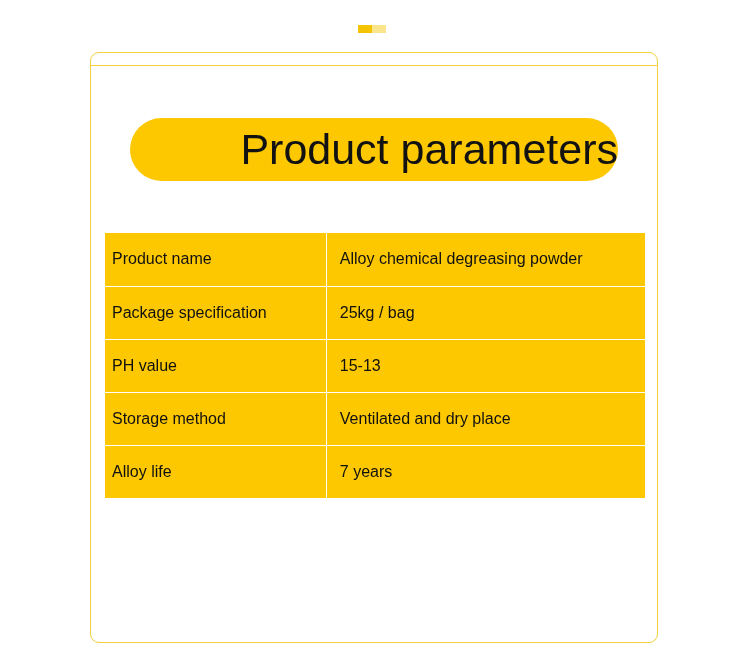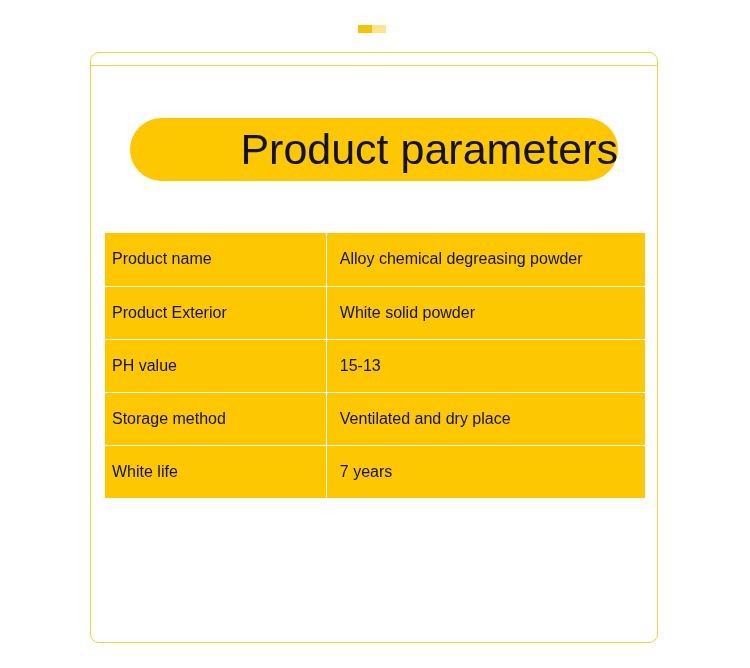--- a/index.html
+++ b/index.html
@@ -128,29 +128,29 @@
   <span class="title-text">Product parameters</span>
 </div>
 
 <table id="params-table">
   <tbody>
     <tr>
       <td class="cell-label">Product name</td>
       <td class="cell-value">Alloy chemical  degreasing  powder</td>
     </tr>
     <tr>
-      <td class="cell-label">Product Exterior</td>
-      <td class="cell-value">White solid  powder</td>
+      <td class="cell-label">Package specification</td>
+      <td class="cell-value">25kg / bag</td>
     </tr>
     <tr>
       <td class="cell-label">PH value</td>
       <td class="cell-value">15-13</td>
     </tr>
     <tr>
       <td class="cell-label">Storage method</td>
       <td class="cell-value">Ventilated and dry place</td>
     </tr>
     <tr>
-      <td class="cell-label">White life</td>
+      <td class="cell-label">Alloy life</td>
       <td class="cell-value">7 years</td>
     </tr>
   </tbody>
 </table>
 
 </body></html>

